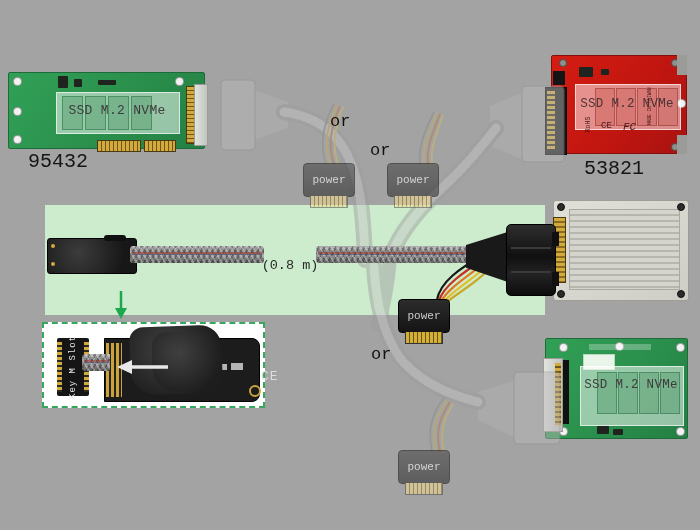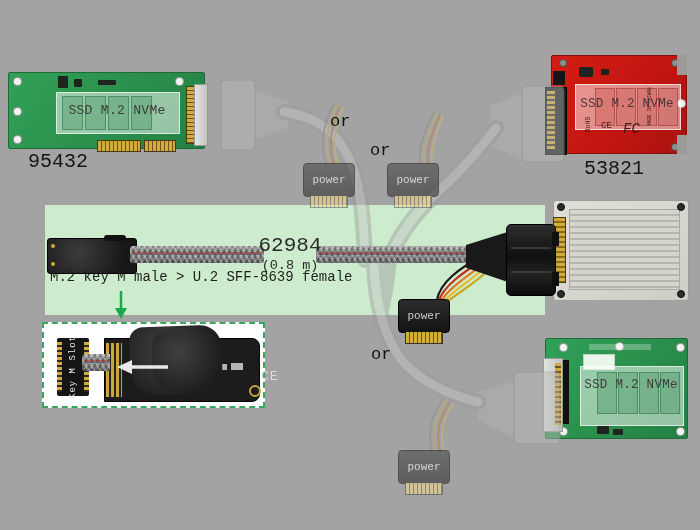--- a/index.html
+++ b/index.html
@@ -123,21 +123,21 @@
       <div class="abs" style="left:1px;top:3px;width:8px;height:58px;background:repeating-linear-gradient(180deg,#d2ab3c 0 3px,#2a2318 3px 5px)"></div>
     </div>
     <div class="abs lightarea" style="left:24px;top:29px;width:104px;height:44px"></div>
     <div class="abs slot-r" style="left:44px;top:33px;width:18px;height:36px"></div>
     <div class="abs slot-r" style="left:65px;top:33px;width:18px;height:36px"></div>
     <div class="abs slot-r" style="left:86px;top:33px;width:18px;height:36px"></div>
     <div class="abs slot-r" style="left:107px;top:33px;width:18px;height:36px"></div>
     <div class="abs boardtext" style="left:24px;top:42px;width:104px;font-size:12.5px;color:#4a3434">SSD M.2 NVMe</div>
     <div class="abs mark-red" style="left:30px;top:66px;font-size:6.5px;transform:rotate(-90deg)">RoHS</div>
     <div class="abs mark-red" style="left:50px;top:66px;font-size:9px">CE</div>
-    <div class="abs mark-red" style="left:72px;top:66px;font-size:14px;font-style:italic">FC</div>
+    <div class="abs mark-red" style="left:72px;top:66px;font-size:11px;font-style:italic">FC</div>
     <div class="abs mark-red" style="left:96px;top:70px;font-size:4.5px;transform:rotate(-90deg);transform-origin:left top;white-space:nowrap">MADE IN TAIWAN</div>
   </div>
   <div class="abs partno z6" style="left:584px;top:157px">53821</div>
 
   <div class="abs z2" style="left:553px;top:200px;width:134px;height:99px">
     <div class="abs ssd-body" style="left:0;top:0"></div>
     <div class="ssd-fins"></div>
     <div class="abs goldstrip-v" style="left:0px;top:17px;width:11px;height:64px;background:repeating-linear-gradient(180deg,#d2ab3c 0 3px,#8a6c20 3px 5px)"></div>
     <div class="abs ssd-screw" style="left:4px;top:3px"></div>
     <div class="abs ssd-screw" style="left:124px;top:3px"></div>
@@ -260,23 +260,21 @@
   </div>
   <div class="abs z5 u2-tab" style="left:552px;top:232px"></div>
   <div class="abs z5 u2-tab" style="left:552px;top:272px"></div>
   <div class="abs z5" style="left:398px;top:299px">
     <div class="power-body">
         <span>power</span>
       </div>
     <div class="power-pins"></div>
   </div>
 
-  <div class="abs z6" style="left:258px;top:234px;width:64px;text-align:center;font-size:21px;color:#2b2b2b">62984</div>
   <div class="abs z6" style="left:258px;top:258px;width:64px;text-align:center;font-size:13.5px;color:#2b2b2b">(0.8 m)</div>
-  <div class="abs z6" style="left:50px;top:269px;font-size:14px;color:#1f1f1f">M.2 key M male &gt; U.2 SFF-8639 female</div>
 
   <div class="abs z2 inset-box">
     <div class="abs keym" style="left:13px;top:14px">
       <div class="pins-l"></div>
       <div class="pins-r"></div>
       <div class="lbl">Key M Slot</div>
     </div>
     <div class="abs inset-pcb" style="left:60px;top:14px;width:154px;height:62px">
       <div class="abs fingers" style="left:1px;top:4px;width:16px;height:54px"></div>
       <div class="abs" style="left:112px;top:25px;width:10px;height:6px;background:#cfcfcf;opacity:.85"></div>

